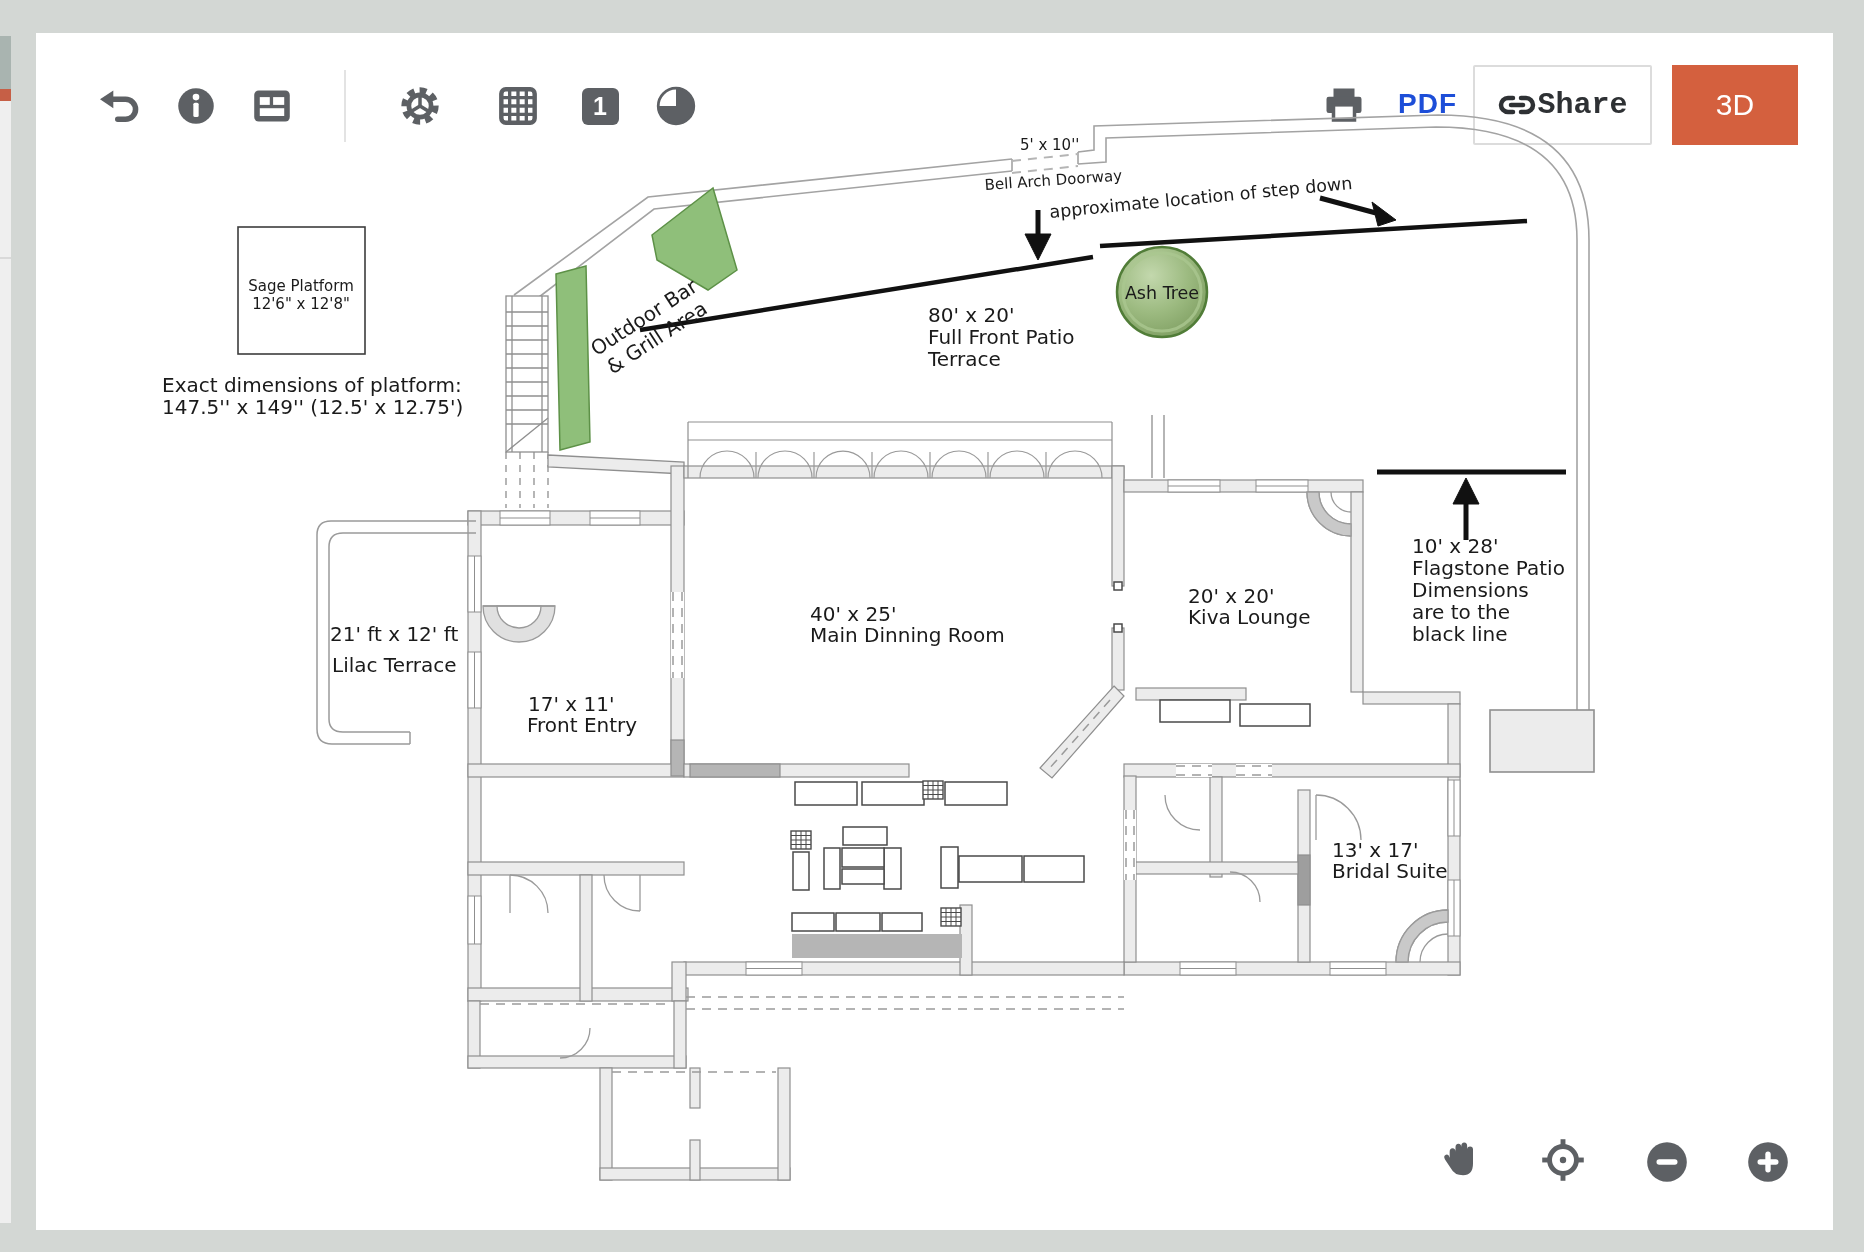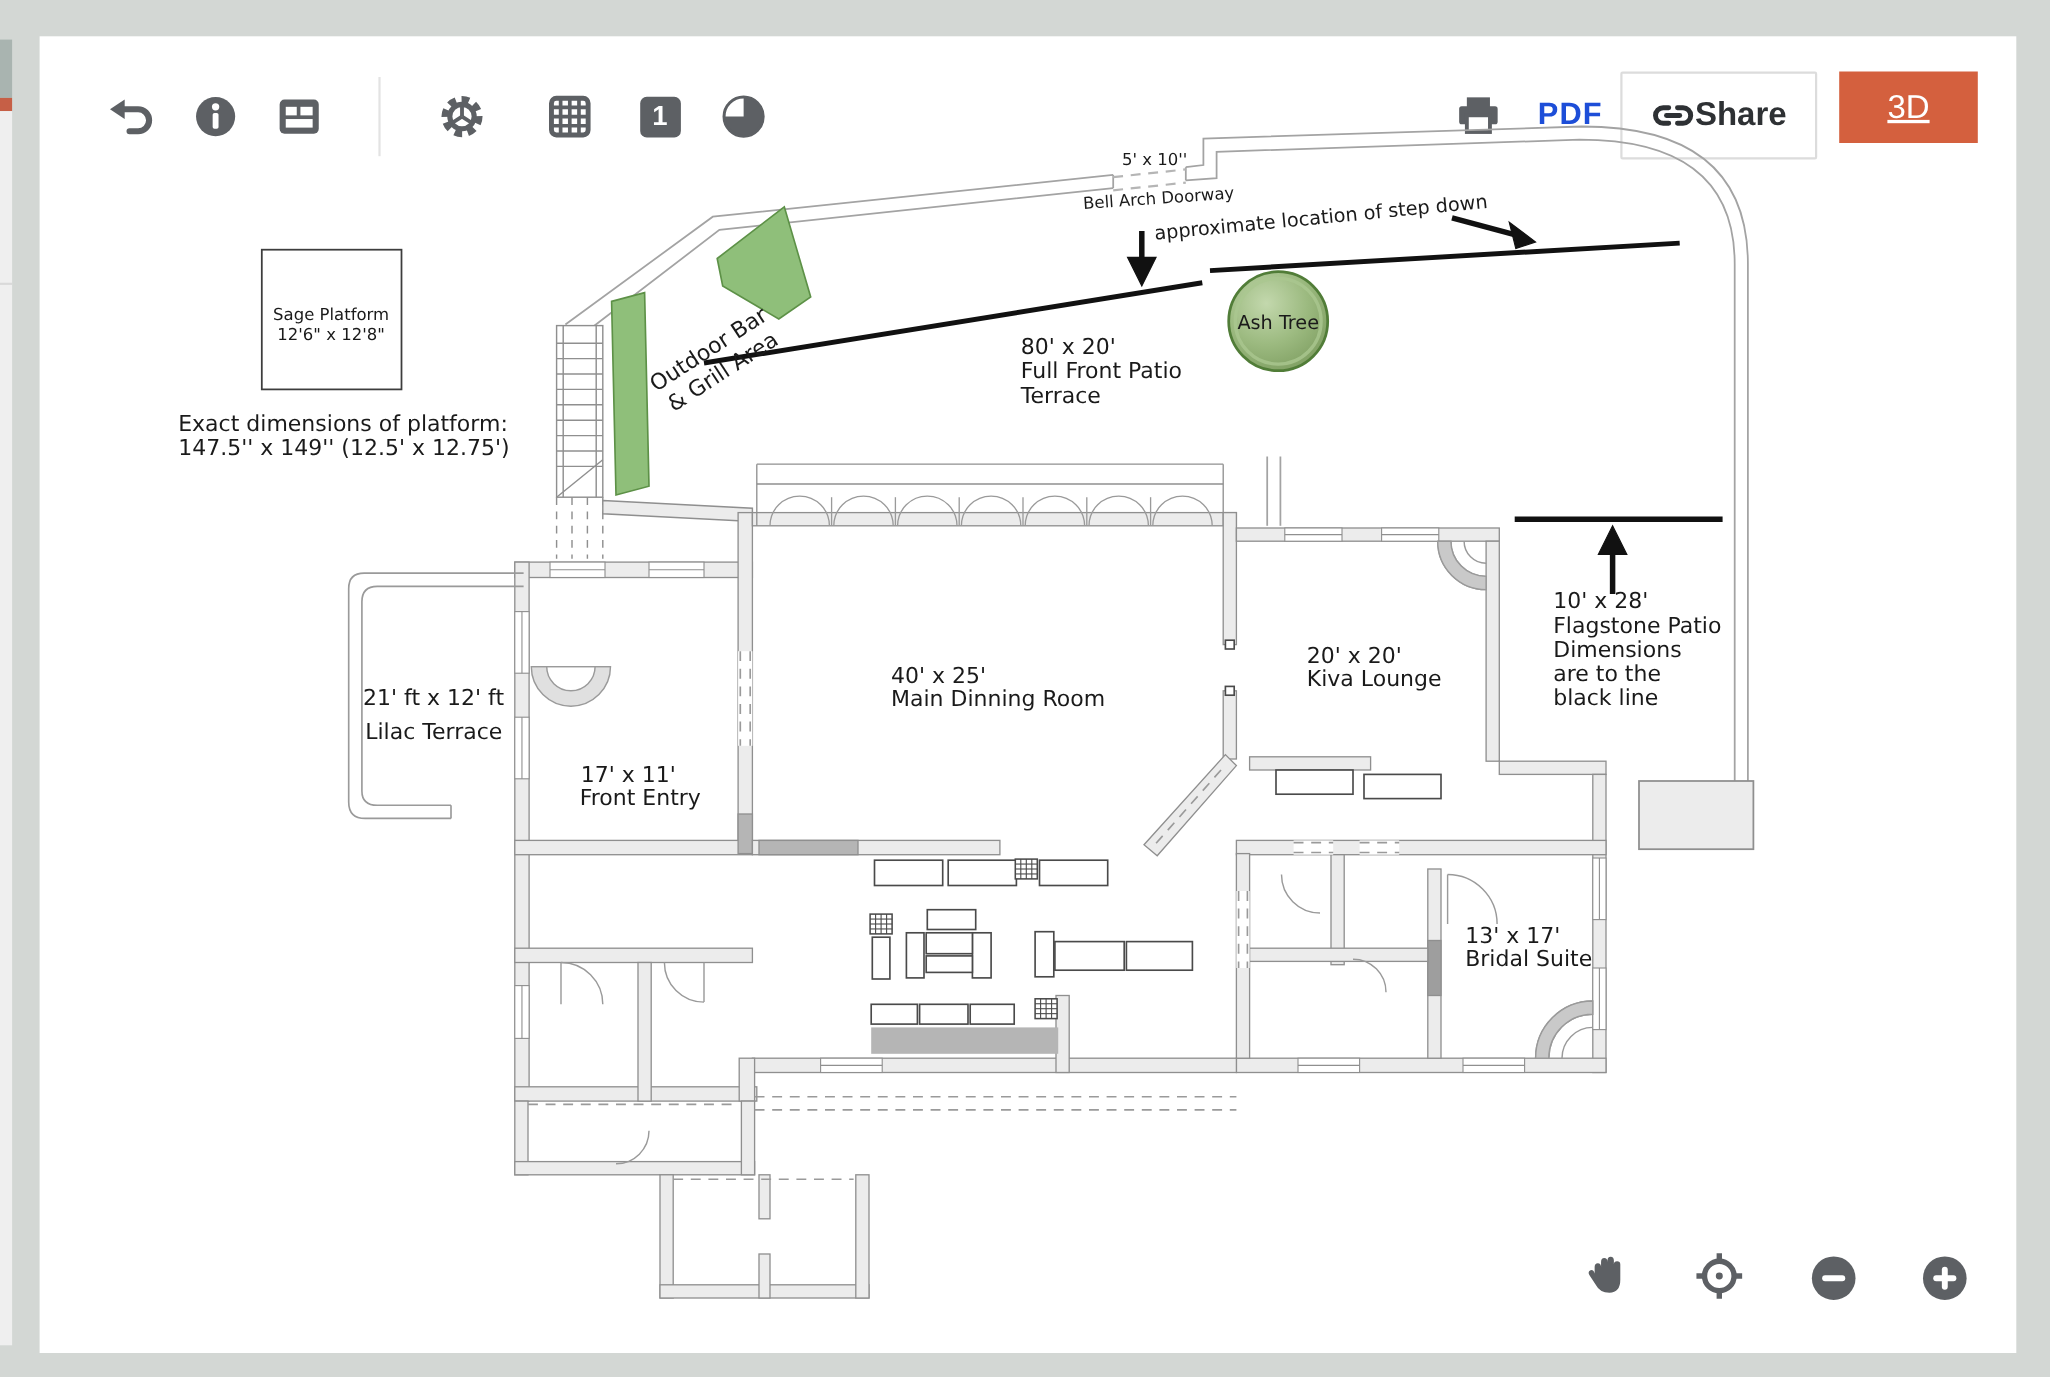--- a/index.html
+++ b/index.html
@@ -26,26 +26,26 @@
     font-size:25px;font-weight:bold;
   }
   #pdf-label{
     left:1398px;top:88px;font-size:28px;font-weight:bold;color:#1d4ed8;
     letter-spacing:1px;cursor:pointer;
   }
   #share-btn{
     left:1473px;top:65px;width:179px;height:80px;background:#fff;
     border:2px solid #dcdcdc;box-sizing:border-box;border-radius:2px;
     display:flex;align-items:center;justify-content:center;
-    font-size:30px;font-weight:600;color:#2e3134;cursor:pointer;
+    font-size:30px;font-weight:600;color:#2e3134;cursor:pointer;font-family:Liberation Mono, monospace;
   }
   #threed-btn{
-    left:1672px;top:65px;width:126px;height:65px;background:#d4603e;
+    left:1672px;top:65px;width:126px;height:80px;background:#d4603e;
     display:flex;align-items:center;justify-content:center;
-    font-size:30px;color:#ffffff;cursor:pointer;text-decoration:underline;
+    font-size:30px;color:#ffffff;cursor:pointer;
   }
   #plan-svg{left:0;top:0;}
   .zoomctl{cursor:pointer;}
 
   svg text{font-family:"DejaVu Sans",sans-serif;fill:#1a1a1a;}
   .t15{font-size:15px;}
   .t17{font-size:17.5px;}
   .t20{font-size:20px;}
 </style>
 </head>

